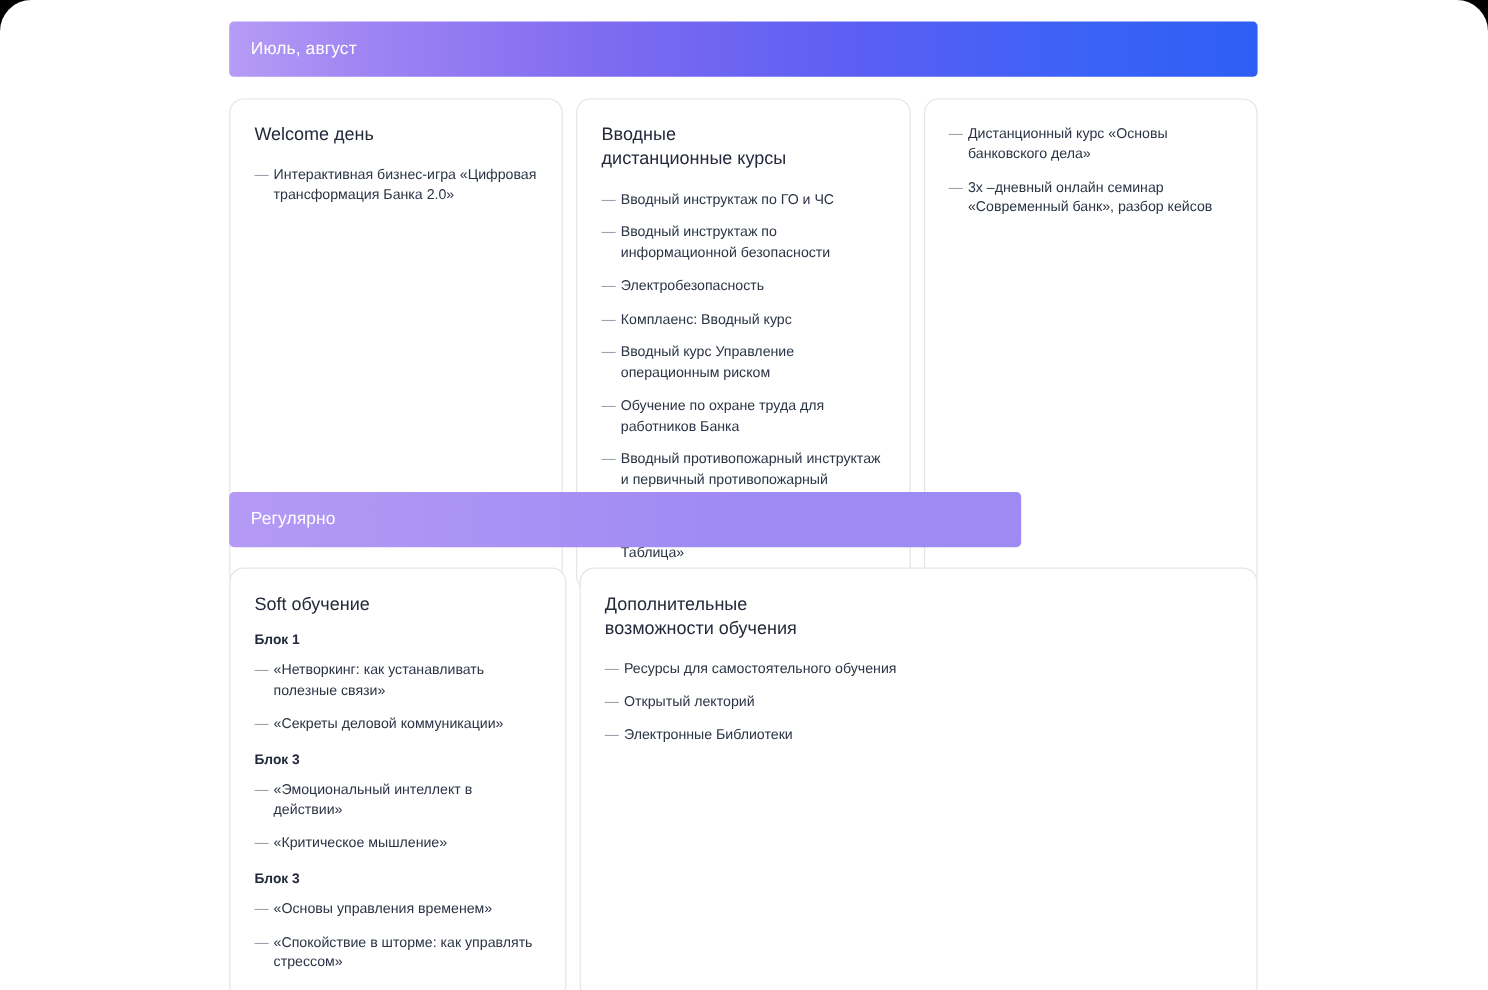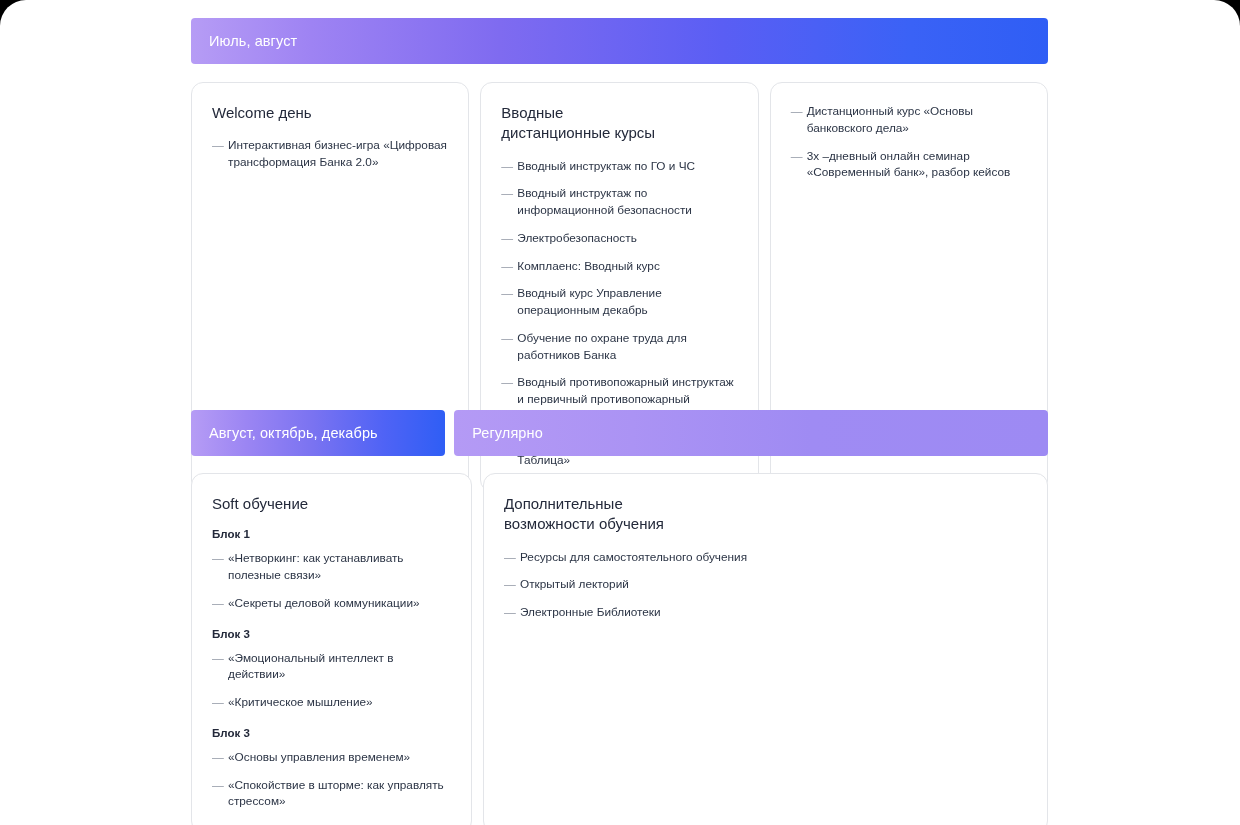--- a/index.html
+++ b/index.html
@@ -147,21 +147,21 @@
         <li>
           <span class="dash">—</span>
           <span class="itxt">Электробезопасность</span>
         </li>
         <li>
           <span class="dash">—</span>
           <span class="itxt">Комплаенс: Вводный курс</span>
         </li>
         <li>
           <span class="dash">—</span>
-          <span class="itxt">Вводный курс Управление операционным декабрь</span>
+          <span class="itxt">Вводный курс Управление операционным риском</span>
         </li>
         <li>
           <span class="dash">—</span>
           <span class="itxt">Обучение по охране труда для работников Банка</span>
         </li>
         <li>
           <span class="dash">—</span>
           <span class="itxt">Вводный противопожарный инструктаж и первичный противопожарный инструктаж на рабочем месте</span>
         </li>
         <li>
@@ -180,23 +180,20 @@
         <li>
           <span class="dash">—</span>
           <span class="itxt">3х –дневный онлайн семинар «Современный банк», разбор кейсов</span>
         </li>
       </ul>
     </div>
 
   </div>
 
   <div class="row2-bands">
-    <div class="band short b1">
-      <span>Август, октябрь, декабрь</span>
-    </div>
     <div class="band flat b2">
       <span>Регулярно</span>
     </div>
   </div>
 
   <div class="row2-cards">
 
     <div class="card c1">
       <div class="card-title">Soft обучение</div>
 

